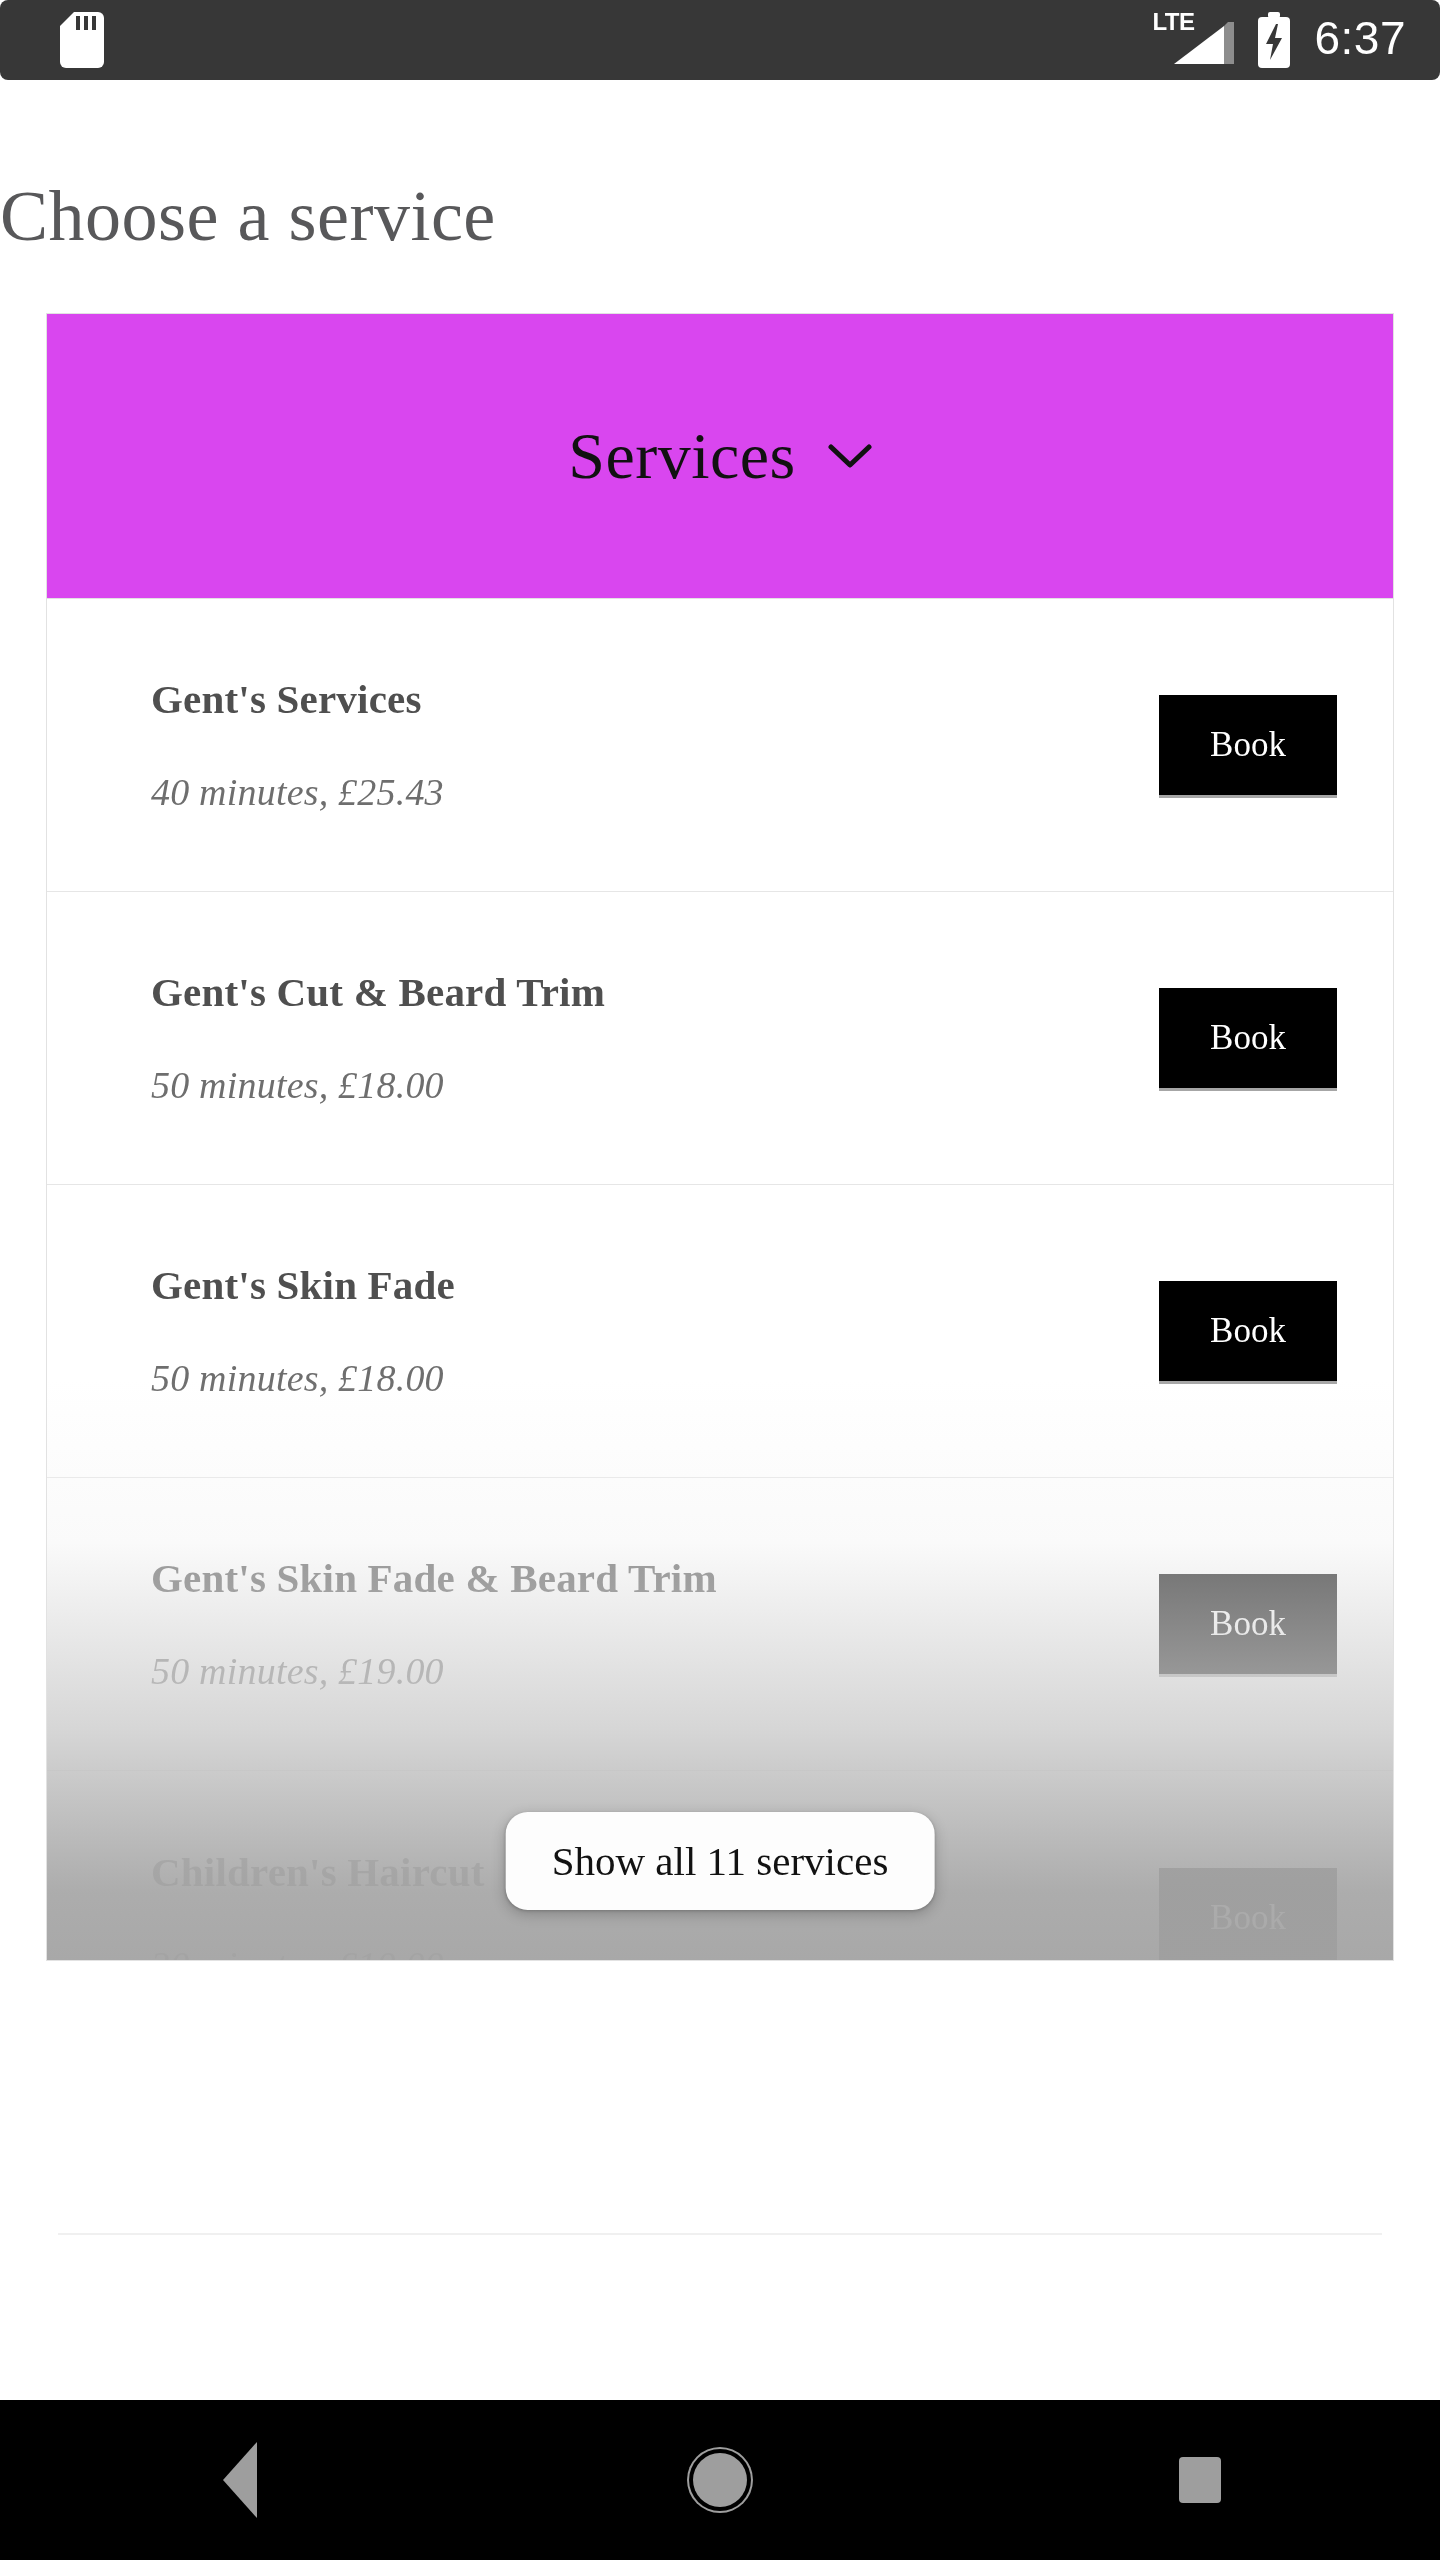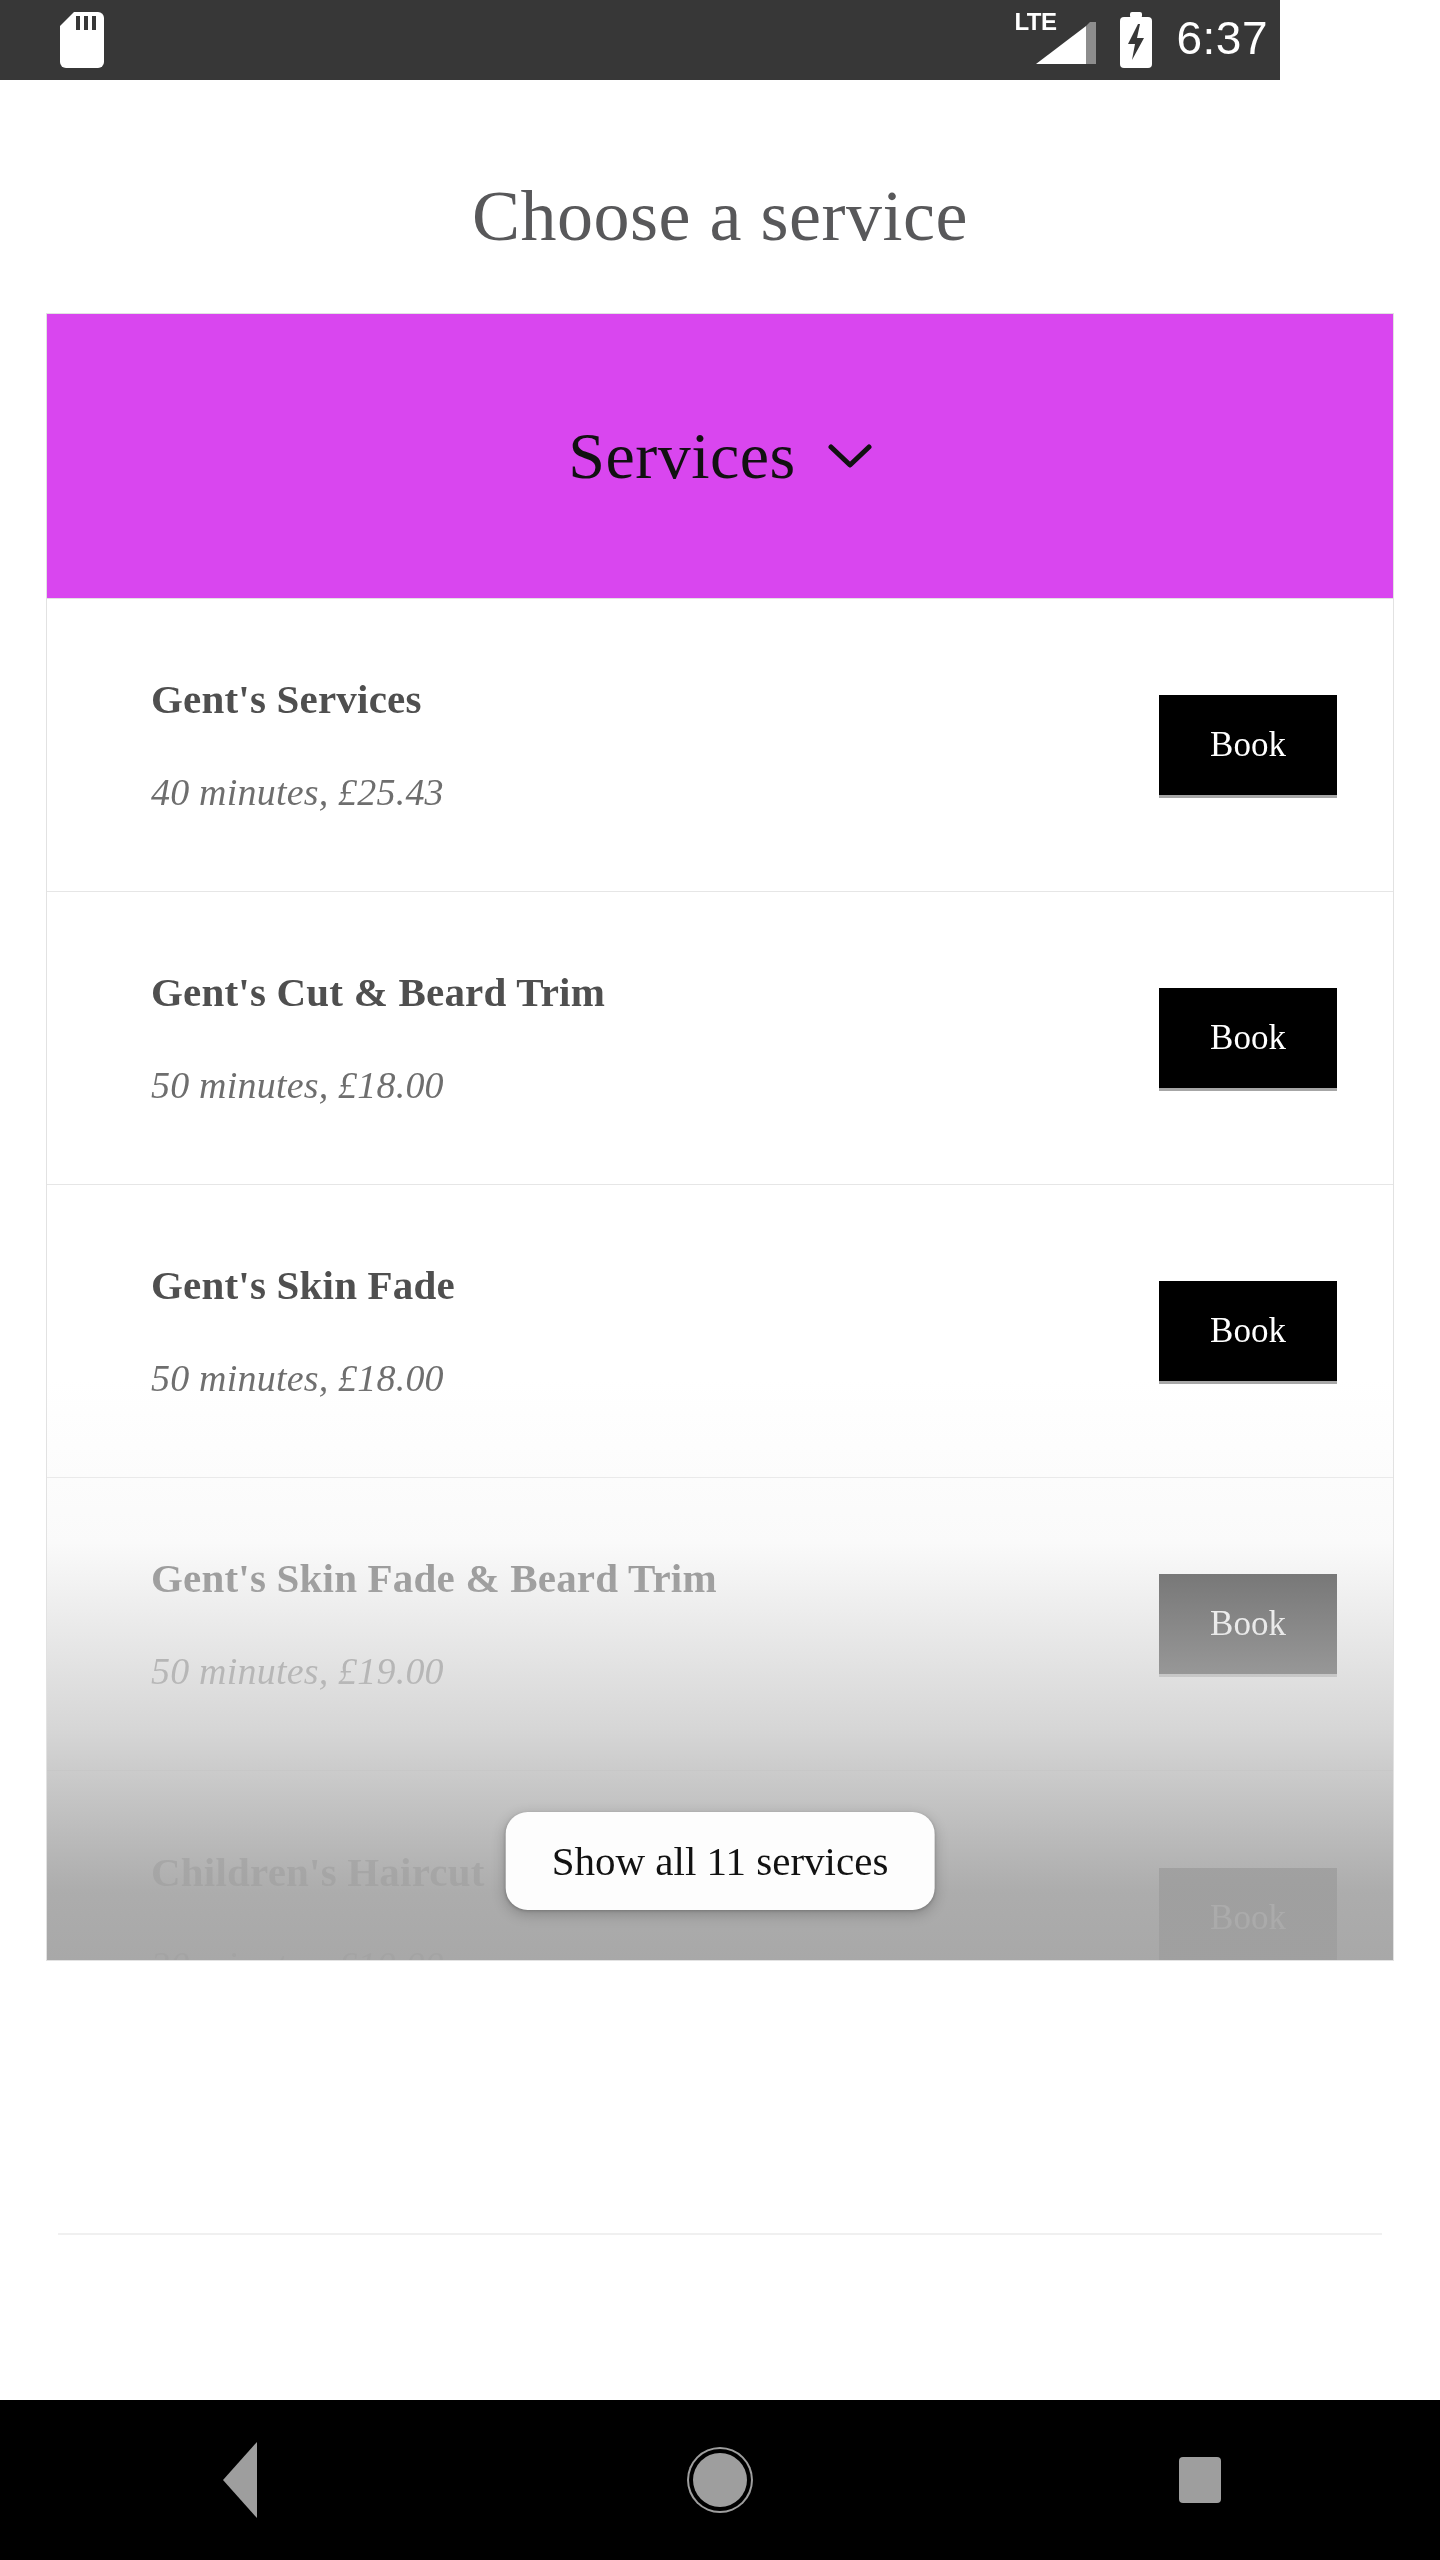--- a/index.html
+++ b/index.html
@@ -7,24 +7,25 @@
   html, body { width:1440px; height:2560px; }
   body {
     background:#ffffff;
     font-family:"Liberation Serif", "DejaVu Serif", serif;
     overflow:hidden;
     position:relative;
   }
 
   
   .statusbar{
-    position:absolute; top:0; left:0; width:1280px; height:80px;
+    position:absolute; top:0; left:0; width:1440px; height:80px;
     background:#373737;
     display:flex; align-items:center;
-    padding:0 12px 0 60px;
+    padding:0 34px 0 60px;
+    border-radius:8px;
   }
   .sb-left{ display:flex; align-items:center; flex:0 0 auto; }
   .sb-right{ margin-left:auto; display:flex; align-items:center; gap:22px; }
 
   .sim-icon{ width:44px; height:56px; position:relative; display:block; }
 
   .lte-sig{ position:relative; width:78px; height:56px; display:block; }
   .lte-label{
     position:absolute; left:-4px; top:-4px;
     font-family:"Liberation Sans","DejaVu Sans",sans-serif;
@@ -39,21 +40,20 @@
     padding-bottom:4px;
   }
 
   
   .page{
     position:absolute; top:80px; left:0; width:1440px; height:2320px;
     background:#ffffff;
   }
 
   .page-title{
-    text-align:center;
     font-size:72px;
     font-weight:normal;
     color:#58585a;
     line-height:1;
     padding-top:100px;
     letter-spacing:0.5px;
   }
 
   
   .card{

